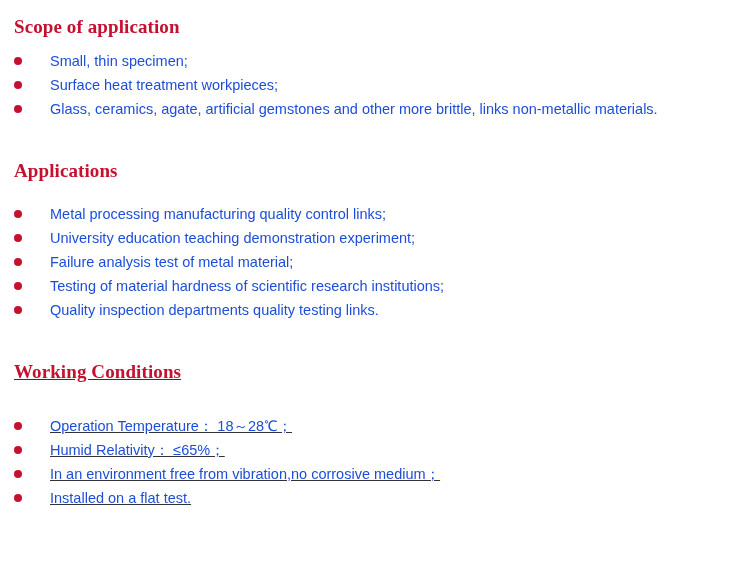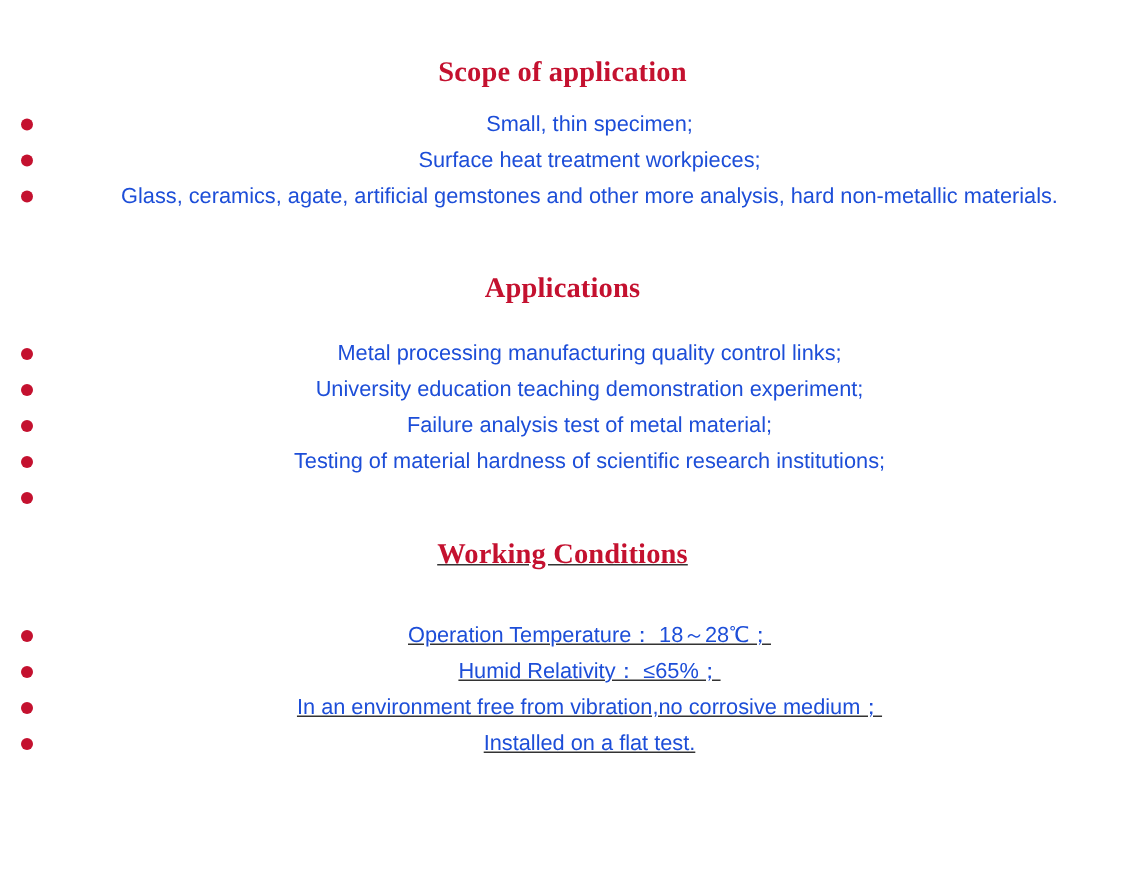--- a/index.html
+++ b/index.html
@@ -12,22 +12,21 @@
     background: #ffffff;
     font-family: "Liberation Sans", sans-serif;
     color: #333333;
     overflow: hidden;
   }
   .page {
     position: relative;
     width: 750px;
     height: 584px;
     box-sizing: border-box;
-    padding: 38px 14px 0 14px;
-    text-align: center;
+    padding: 16px 14px 0 14px;
   }
   .section {
     margin: 0;
   }
   .section-title {
     font-family: "Liberation Serif", serif;
     font-weight: bold;
     font-size: 19px;
     color: #c4112f;
     margin: 0 0 6px 0;
@@ -76,21 +75,21 @@
       <li class="bullet-item">
         <span class="bullet-dot"></span>
         <span>Small, thin specimen;</span>
       </li>
       <li class="bullet-item">
         <span class="bullet-dot"></span>
         <span>Surface heat treatment workpieces;</span>
       </li>
       <li class="bullet-item">
         <span class="bullet-dot"></span>
-        <span>Glass, ceramics, agate, artificial gemstones and other more analysis, hard non-metallic materials.</span>
+        <span>Glass, ceramics, agate, artificial gemstones and other more brittle, links non-metallic materials.</span>
       </li>
     </ul>
   </div>
 
   <div class="section" id="applications-section">
     <h2 class="section-title">Applications</h2>
     <ul class="bullet-list" id="applications-list">
       <li class="bullet-item">
         <span class="bullet-dot"></span>
         <span>Metal processing manufacturing quality control links;</span>
@@ -102,20 +101,21 @@
       <li class="bullet-item">
         <span class="bullet-dot"></span>
         <span>Failure analysis test of metal material;</span>
       </li>
       <li class="bullet-item">
         <span class="bullet-dot"></span>
         <span>Testing of material hardness of scientific research institutions;</span>
       </li>
       <li class="bullet-item">
         <span class="bullet-dot"></span>
+        <span>Quality inspection departments quality testing links.</span>
       </li>
     </ul>
   </div>
 
   <div class="section" id="working-section">
     <h2 class="section-title">Working Conditions</h2>
     <ul class="bullet-list" id="working-list">
       <li class="bullet-item">
         <span class="bullet-dot"></span>
         <span>Operation Temperature： 18～28℃；</span>

